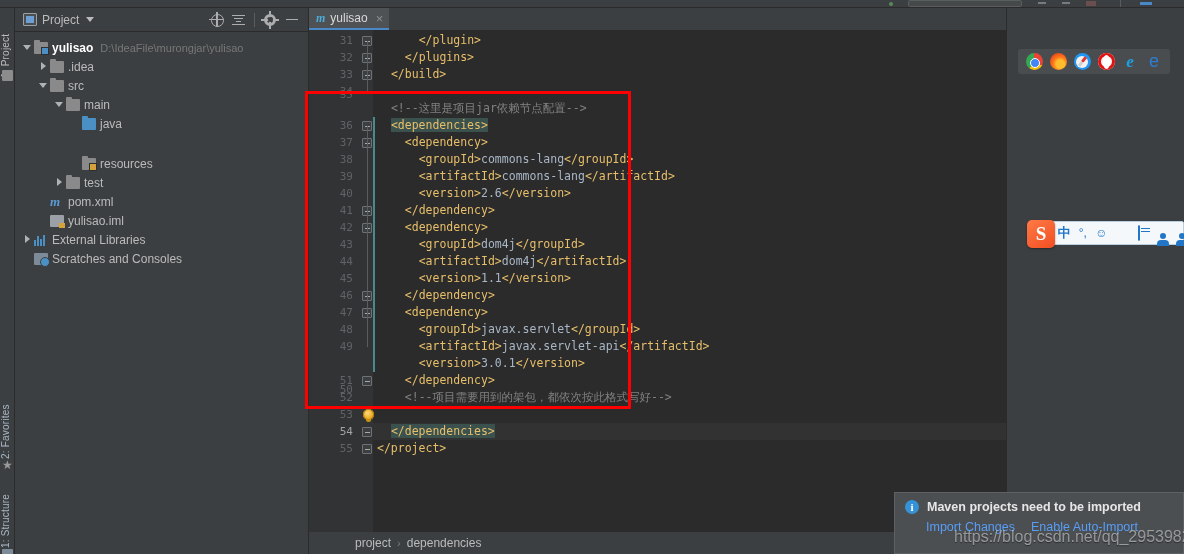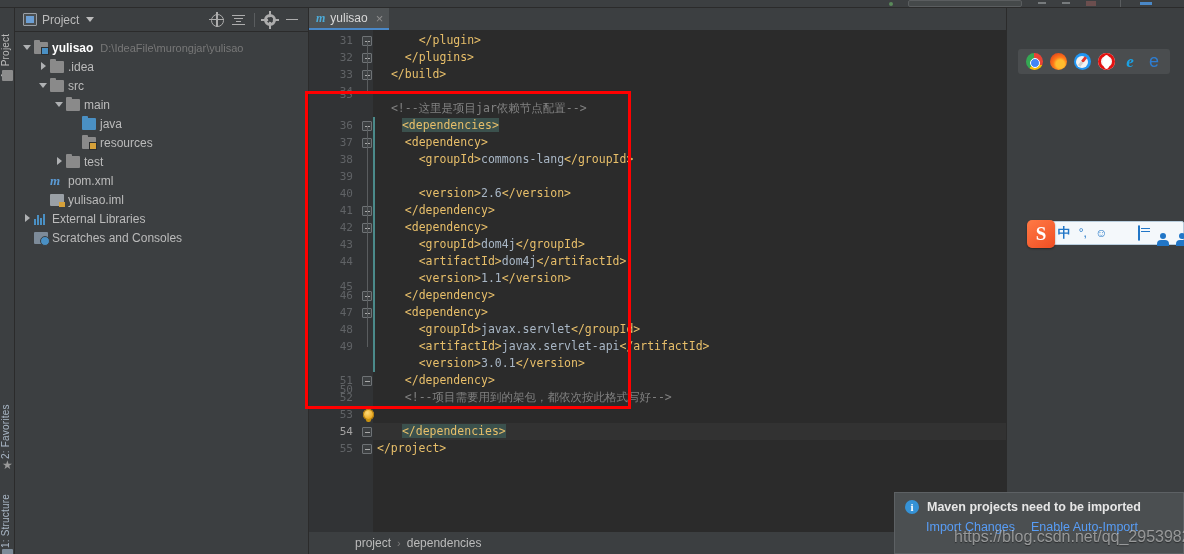--- a/index.html
+++ b/index.html
@@ -188,21 +188,21 @@
 
   .code {
     position: absolute; left: 68px; top: 0; right: 0; height: 502px;
     font-family: "DejaVu Sans Mono", monospace; font-size: 11.5px;
   }
   .cl { position: absolute; left: 0; white-space: pre; height: 17px; line-height: 17px; }
   .cur-line { position: absolute; left: 64px; right: 0; height: 17px; background: #323232; }
   .tag  { color: #e8bf6a; }
   .txt  { color: #a9b7c6; }
   .cmt  { color: #808080; }
-  .hl   { background: #3b514d; color:#e8bf6a;margin-left:11px; }
+  .hl   { background: #3b514d; color:#e8bf6a; }
 
   
   .redbox {
     position: absolute; border: 3px solid #ff0000; pointer-events: none; z-index: 30;
   }
 
   
   .breadcrumb {
     position: absolute; left: 0; bottom: 0; width: 697px; height: 22px;
     background: #3c3f41; display: flex; align-items: center; padding-left: 46px;
@@ -353,21 +353,21 @@
         <div class="node" style="padding-left: 38px;">
           <span class="arrow down"></span>
           <span class="ficon folder"></span>
           <span class="node-label">main</span>
         </div>
         <div class="node" style="padding-left: 54px;">
           <span class="arrow "></span>
           <span class="ficon folder blue"></span>
           <span class="node-label">java</span>
         </div>
-        <div class="node" style="padding-left: 54px;">
+        <div class="node" style="padding-left: 54px; margin-top: 21px;">
           <span class="arrow "></span>
           <span class="ficon folder badge badge-y"></span>
           <span class="node-label">resources</span>
         </div>
         <div class="node" style="padding-left: 38px;">
           <span class="arrow right"></span>
           <span class="ficon folder"></span>
           <span class="node-label">test</span>
         </div>
         <div class="node" style="padding-left: 22px;">
@@ -416,21 +416,21 @@
           <div class="lnum" style="top: 58px;">35</div>
           <div class="lnum" style="top: 89px;">36</div>
           <div class="lnum" style="top: 106px;">37</div>
           <div class="lnum" style="top: 123px; text-align: right;">38</div>
           <div class="lnum" style="top: 140px;">39</div>
           <div class="lnum" style="top: 157px;">40</div>
           <div class="lnum" style="top: 174px;">41</div>
           <div class="lnum" style="top: 191px;">42</div>
           <div class="lnum" style="top: 208px;">43</div>
           <div class="lnum" style="top: 225px;">44</div>
-          <div class="lnum" style="top: 242px; margin-top: 8px;">45</div>
+          <div class="lnum" style="top: 242px;">45</div>
           <div class="lnum" style="top: 259px;">46</div>
           <div class="lnum" style="top: 276px;">47</div>
           <div class="lnum" style="top: 293px;">48</div>
           <div class="lnum" style="top: 310px;">49</div>
           <div class="lnum" style="top: 327px; margin-top: 26px;">50</div>
           <div class="lnum" style="top: 344px;">51</div>
           <div class="lnum" style="top: 361px;">52</div>
           <div class="lnum" style="top: 378px;">53</div>
           <div class="lnum cur" style="top: 395px; text-align: right;">54</div>
           <div class="lnum" style="top: 412px;">55</div>
@@ -454,20 +454,21 @@
         </div>
       <div class="cur-line" style="top: 393px;"></div>
         <div class="code" id="code">
           <div class="cl" style="top: 2px; left: 41.7px;"><span class="tag">&lt;/plugin&gt;</span></div>
           <div class="cl" style="top: 19px; left: 27.8px;"><span class="tag">&lt;/plugins&gt;</span></div>
           <div class="cl" style="top: 36px; left: 13.9px;"><span class="tag">&lt;/build&gt;</span></div>
           <div class="cl" style="top: 70px; left: 13.9px;"><span class="cmt">&lt;!--这里是项目jar依赖节点配置--&gt;</span></div>
           <div class="cl" style="top: 87px; left: 13.9px;"><span class="hl">&lt;dependencies&gt;</span></div>
           <div class="cl" style="top: 104px; left: 27.8px;"><span class="tag">&lt;dependency&gt;</span></div>
           <div class="cl" style="top: 121px; left: 41.7px;"><span class="tag">&lt;groupId&gt;</span><span class="txt">commons-lang</span><span class="tag">&lt;/groupId&gt;</span></div>
+          <div class="cl" style="top: 138px; left: 41.7px;"><span class="tag">&lt;artifactId&gt;</span><span class="txt">commons-lang</span><span class="tag">&lt;/artifactId&gt;</span></div>
           <div class="cl" style="top: 155px; left: 41.7px;"><span class="tag">&lt;version&gt;</span><span class="txt">2.6</span><span class="tag">&lt;/version&gt;</span></div>
           <div class="cl" style="top: 172px; left: 27.8px;"><span class="tag">&lt;/dependency&gt;</span></div>
           <div class="cl" style="top: 189px; left: 27.8px;"><span class="tag">&lt;dependency&gt;</span></div>
           <div class="cl" style="top: 206px; left: 41.7px;"><span class="tag">&lt;groupId&gt;</span><span class="txt">dom4j</span><span class="tag">&lt;/groupId&gt;</span></div>
           <div class="cl" style="top: 223px; left: 41.7px;"><span class="tag">&lt;artifactId&gt;</span><span class="txt">dom4j</span><span class="tag">&lt;/artifactId&gt;</span></div>
           <div class="cl" style="top: 240px; left: 41.7px;"><span class="tag">&lt;version&gt;</span><span class="txt">1.1</span><span class="tag">&lt;/version&gt;</span></div>
           <div class="cl" style="top: 257px; left: 27.8px;"><span class="tag">&lt;/dependency&gt;</span></div>
           <div class="cl" style="top: 274px; left: 27.8px;"><span class="tag">&lt;dependency&gt;</span></div>
           <div class="cl" style="top: 291px; left: 41.7px;"><span class="tag">&lt;groupId&gt;</span><span class="txt">javax.servlet</span><span class="tag">&lt;/groupId&gt;</span></div>
           <div class="cl" style="top: 308px; left: 41.7px;"><span class="tag">&lt;artifactId&gt;</span><span class="txt">javax.servlet-api</span><span class="tag">&lt;/artifactId&gt;</span></div>

